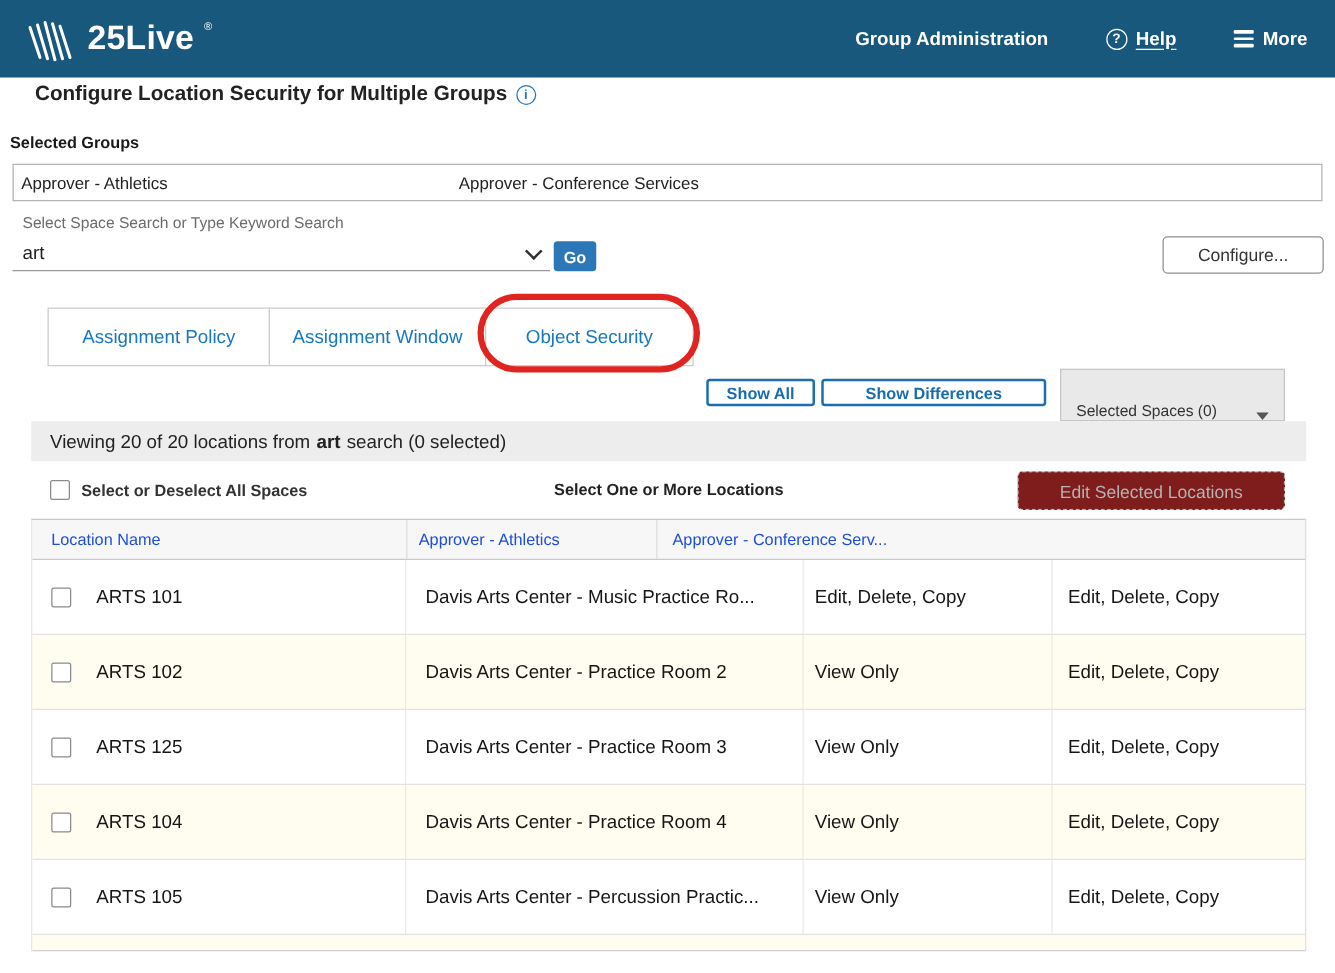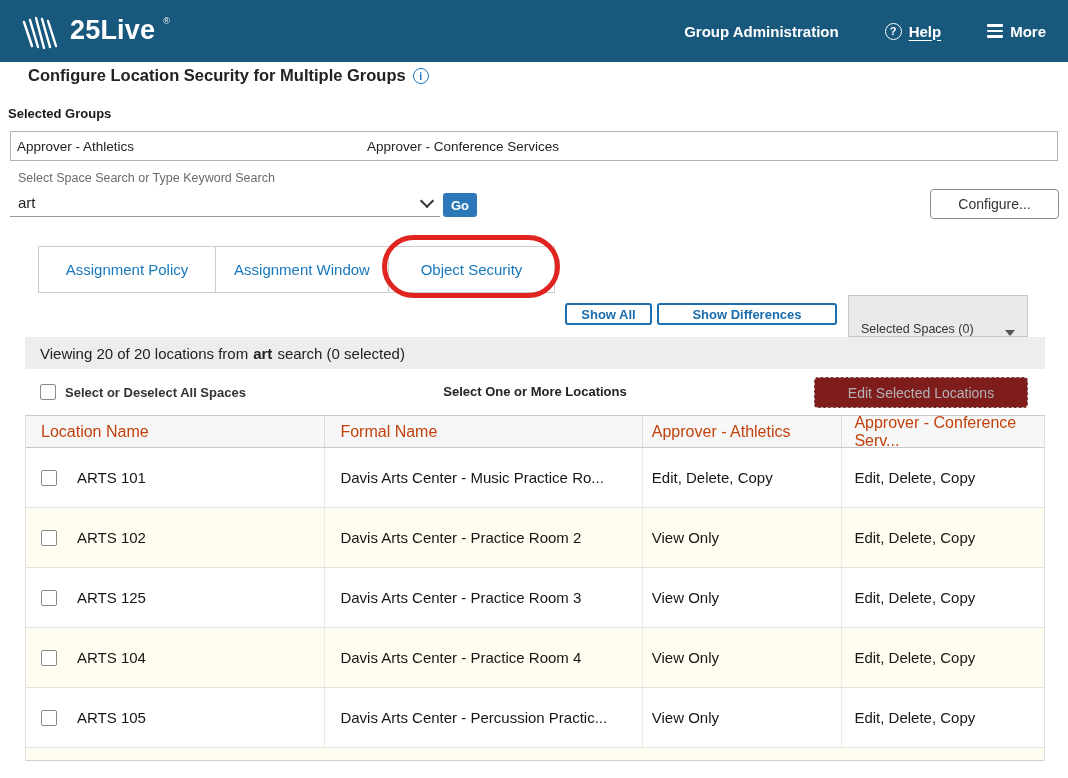--- a/index.html
+++ b/index.html
@@ -75,21 +75,21 @@
   .locations-heading { position: absolute; top: 384px; left: 25px; width: 1020px; text-align: center;
                        font-size: 13px; font-weight: 700; color: #222; }
   .edit-selected { position: absolute; top: 377px; left: 814px; width: 214px; height: 31px; background: #7f1d1d;
                    border: 1px dashed #b5b5b5; border-radius: 4px; color: #b3b3b3; font-size: 14px;
                    display: flex; align-items: center; justify-content: center; cursor: pointer; font-family: inherit; z-index: 2; }
 
   
   .table { position: absolute; top: 415px; left: 25px; width: 1020px; border-top: 1px solid #c9c9c9;
            border-left: 1px solid #e0e0e0; border-right: 1px solid #e0e0e0; }
   .thead { display: flex; height: 32px; background: #f7f7f7; border-bottom: 1px solid #c9c9c9;
-           font-size: 16px; color: #c2410c; }
+           font-size: 13px; color: #1d4ed8; }
   .th { height: 100%; display: flex; align-items: center; border-right: 1px solid #ddd; }
   .th:last-child { border-right: none; }
   .c1 { width: 300px; } .c2 { width: 318px; } .c3 { width: 200px; } .c4 { width: 202px; }
   .th.c1, .th.c2, .td.c1, .td.c2 { padding-left: 15px; }
   .th.c3, .td.c3 { padding-left: 9px; }
   .th.c4, .td.c4 { padding-left: 12px; }
   .tr { display: flex; height: 60px; border-bottom: 1px solid #e2e2e2; background: #fff;
         font-size: 15px; color: #161616; cursor: pointer; }
   .tr.alt { background: #fffdf0; }
   .td { height: 100%; display: flex; align-items: center; border-right: 1px solid #eceae2; overflow: hidden; white-space: nowrap; }
@@ -178,21 +178,20 @@
   <div class="select-all">
     <input type="checkbox" class="cb" style="">
     <span>Select or Deselect All Spaces</span>
   </div>
   <div class="locations-heading">Select One or More Locations</div>
   <button class="edit-selected">Edit Selected Locations</button>
 
   <div class="table">
     <div class="thead">
       <div class="th c1">Location Name</div>
-      <div class="th c2">Formal Name</div>
       <div class="th c3">Approver - Athletics</div>
       <div class="th c4">Approver - Conference Serv...</div>
     </div>
 
     <div class="tr">
       <div class="td c1">
         <input type="checkbox" class="cb" style="">
         <span>ARTS 101</span>
       </div>
       <div class="td c2">Davis Arts Center - Music Practice Ro...</div>

